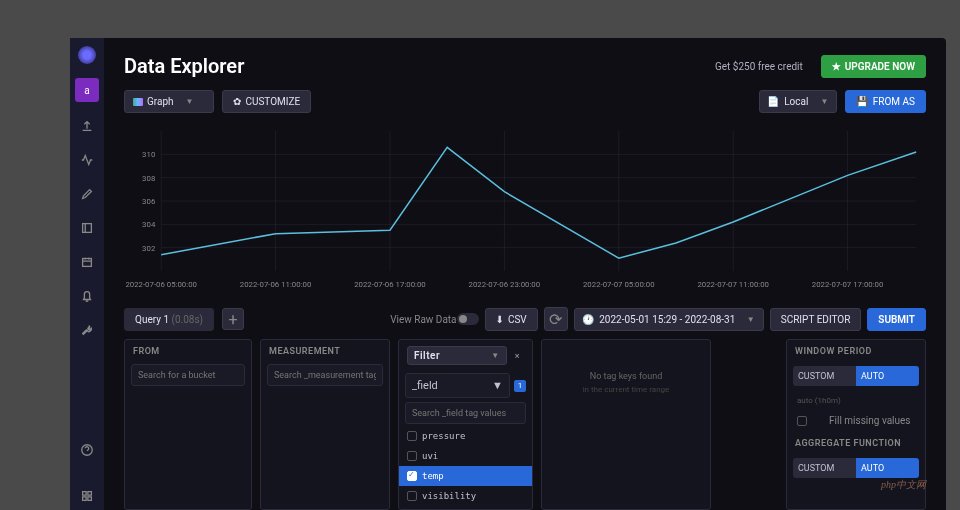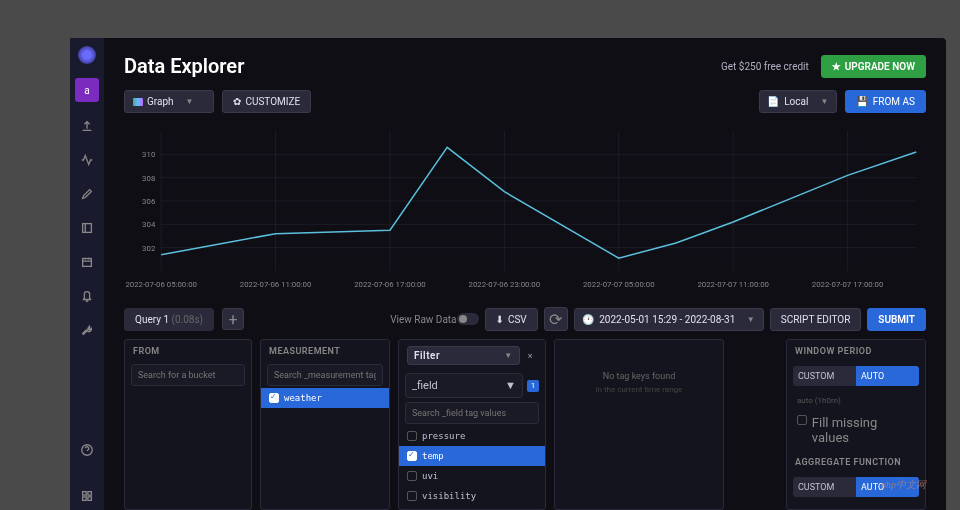--- a/index.html
+++ b/index.html
@@ -8,21 +8,21 @@
 .pin-icon{position:absolute;right:12px;top:18px;color:#fff;font-size:14px}
 .sidebar{width:34px;background:#1a1a2e;display:flex;flex-direction:column;align-items:center;padding-top:8px;gap:14px}
 .sidebar .logo{width:18px;height:18px;background:radial-gradient(circle,#6b6bff 30%,#4040a0 70%);border-radius:50%}
 .sidebar .item{width:20px;height:20px;display:flex;align-items:center;justify-content:center;color:#888;cursor:pointer}
 .sidebar .item.active{background:#7b2cbf;width:24px;height:24px;border-radius:3px;color:#fff}
 .sidebar svg{width:14px;height:14px}
 .sidebar .help{margin-top:auto;margin-bottom:12px}
 .main{flex:1;display:flex;flex-direction:column;overflow:hidden}
 .header{display:flex;align-items:center;padding:16px 20px 12px}
 .header h1{color:#fff;font-size:20px;font-weight:600}
-.header-right{margin-left:auto;display:flex;align-items:center;gap:12px}
+.header-right{margin-left:auto;display:flex;align-items:center;gap:18px}
 .credit{color:#b0b0c0;font-size:10px}
 .btn{background:#2a2a3a;border:1px solid #3a3a4a;color:#e0e0f0;font-size:10px;padding:5px 10px;border-radius:3px;cursor:pointer;display:inline-flex;align-items:center;gap:4px}
 .btn-green{background:#2ea043;border-color:#2ea043;color:#fff;font-weight:600}
 .btn-blue{background:#2968d9;border-color:#2968d9;color:#fff}
 .btn-primary{background:#2968d9;border-color:#2968d9;color:#fff;font-weight:600}
 .btn-dark{background:#1a1a26}
 .toolbar{display:flex;align-items:center;padding:0 20px 10px;gap:8px}
 .dropdown{background:#2a2a3a;border:1px solid #3a3a4a;color:#e0e0f0;font-size:10px;padding:5px 8px;border-radius:3px;display:flex;align-items:center;gap:4px;cursor:pointer}
 .dropdown .caret{margin-left:8px;font-size:8px;color:#888}
 .graph-icon{width:10px;height:8px;background:linear-gradient(to right,#4a9,#6bf,#b6f);border-radius:1px}
@@ -36,41 +36,41 @@
 .tab.active{background:#2a2a3a;color:#e0e0f0}
 .tab-add{background:#2a2a3a;border:1px solid #3a3a4a;color:#888;width:22px;height:22px;display:flex;align-items:center;justify-content:center;border-radius:3px;cursor:pointer}
 .toggle{display:flex;align-items:center;gap:0;color:#888;font-size:10px}
 .toggle-switch{width:22px;height:12px;background:#2a2a3a;border-radius:6px;position:relative;cursor:pointer}
 .toggle-switch::after{content:"";position:absolute;width:8px;height:8px;background:#888;border-radius:50%;top:2px;left:2px}
 .icon-btn{width:24px;height:24px;background:#2a2a3a;border:1px solid #3a3a4a;border-radius:3px;display:flex;align-items:center;justify-content:center;color:#888;cursor:pointer}
 .panels{display:flex;padding:0 20px;gap:8px;flex:1;overflow:hidden}
 .panel{background:#14141e;border:1px solid #2a2a3a;border-radius:3px;display:flex;flex-direction:column;overflow:hidden}
 .panel.from{width:128px}
 .panel.measurement{width:130px}
-.panel.filter{width:148px}
+.panel.filter{width:135px}
 .panel.tags{flex:1;max-width:170px}
 .panel.window{width:140px;margin-left:auto}
 .panel-header{color:#888;font-size:9px;font-weight:600;padding:6px 8px;letter-spacing:0.5px}
 .panel-header.filter-hdr{display:flex;align-items:center;gap:4px}
 .search-input{background:#1a1a26;border:1px solid #2a2a3a;color:#888;font-size:9px;padding:5px 6px;margin:2px 6px;border-radius:3px;width:calc(100% - 12px)}
 .list{flex:1;overflow:hidden}
 .list-item{color:#c0c0d0;font-size:9px;padding:5px 8px;cursor:pointer;font-family:monospace;display:flex;align-items:center;gap:5px}
 .list-item.selected{background:#2968d9;color:#fff}
 .checkbox{width:10px;height:10px;border:1px solid #555;border-radius:2px;display:inline-block}
 .checkbox.checked{background:#fff;border-color:#fff;position:relative}
 .checkbox.checked::after{content:"✓";position:absolute;color:#2968d9;font-size:8px;top:-2px;left:0}
 .filter-select{background:#1a1a26;border:1px solid #2a2a3a;color:#c0c0d0;font-size:11px;padding:5px 6px;margin:2px 6px;border-radius:3px;display:flex;align-items:center;justify-content:space-between;cursor:pointer}
 .badge{background:#2968d9;color:#fff;font-size:8px;width:12px;height:12px;border-radius:2px;display:inline-flex;align-items:center;justify-content:center}
 .close-x{color:#888;cursor:pointer;padding:2px 4px}
 .empty-msg{color:#666;font-size:9px;text-align:center;padding:30px 10px;line-height:1.5}
 .sub-btns{display:flex;margin:4px 6px;border-radius:3px;overflow:hidden}
 .sub-btns .sub{flex:1;background:#2a2a3a;color:#c0c0d0;font-size:9px;padding:5px;cursor:pointer}
 .sub-btns .sub.active{background:#2968d9;color:#fff}
 .hint{color:#555;font-size:8px;padding:6px 10px}
-.chk-row{display:flex;align-items:flex-start;gap:5px;padding:4px 10px;color:#888;font-size:13px}
+.chk-row{display:flex;align-items:flex-end;gap:22px;padding:4px 10px;color:#888;font-size:10px}
 .watermark{position:absolute;right:34px;bottom:18px;color:#c86;font-size:10px;font-style:italic;opacity:0.6;font-family:serif}
 </style>
 </head>
 <body>
 
 <span class="pin-icon">
 <svg viewBox="0 0 16 16" fill="currentColor">
       <path d="M8 1l2 4 4 1-3 3 1 4-4-2-4 2 1-4-3-3 4-1z"></path>
     </svg>
 </span>
@@ -207,45 +207,42 @@
 <div class="panels">
 
   <div class="panel from">
     <div class="panel-header">FROM</div>
     <input class="search-input" placeholder="Search for a bucket" style="">
   </div>
 
   <div class="panel measurement">
     <div class="panel-header">MEASUREMENT</div>
     <input class="search-input" placeholder="Search _measurement tag va" style="">
-    <div class="list" id="meas-list">
-            <div class="list-item selected"><span class="checkbox checked"></span>weather</div>
-          </div>
   </div>
 
   <div class="panel filter">
     <div class="panel-header filter-hdr">
       <div class="dropdown btn-dark" style="flex:1;padding:3px 6px">
               <span>Filter</span>
               <span class="caret" style="margin-left:auto">▼</span>
             </div>
       <span class="close-x">×</span>
     </div>
     <div style="display:flex;align-items:center;gap:4px;margin:2px 6px">
       <div class="filter-select" style="flex:1;margin:0">
               <span>_field</span>
               <span class="caret">▼</span>
             </div>
       <span class="badge">1</span>
     </div>
     <input class="search-input" placeholder="Search _field tag values" style="">
     <div class="list" id="filter-list">
             <div class="list-item"><span class="checkbox"></span>pressure</div>
+            <div class="list-item"><span class="checkbox"></span>uvi</div>
             <div class="list-item selected"><span class="checkbox checked"></span>temp</div>
-            <div class="list-item"><span class="checkbox"></span>uvi</div>
             <div class="list-item"><span class="checkbox"></span>visibility</div>
             <div class="list-item"><span class="checkbox"></span>wind_deg</div>
           </div>
   </div>
 
   <div class="panel tags">
     <div class="empty-msg">
       <div>No tag keys found</div>
       <div style="color:#444;font-size:8px">in the current time range</div>
     </div>

